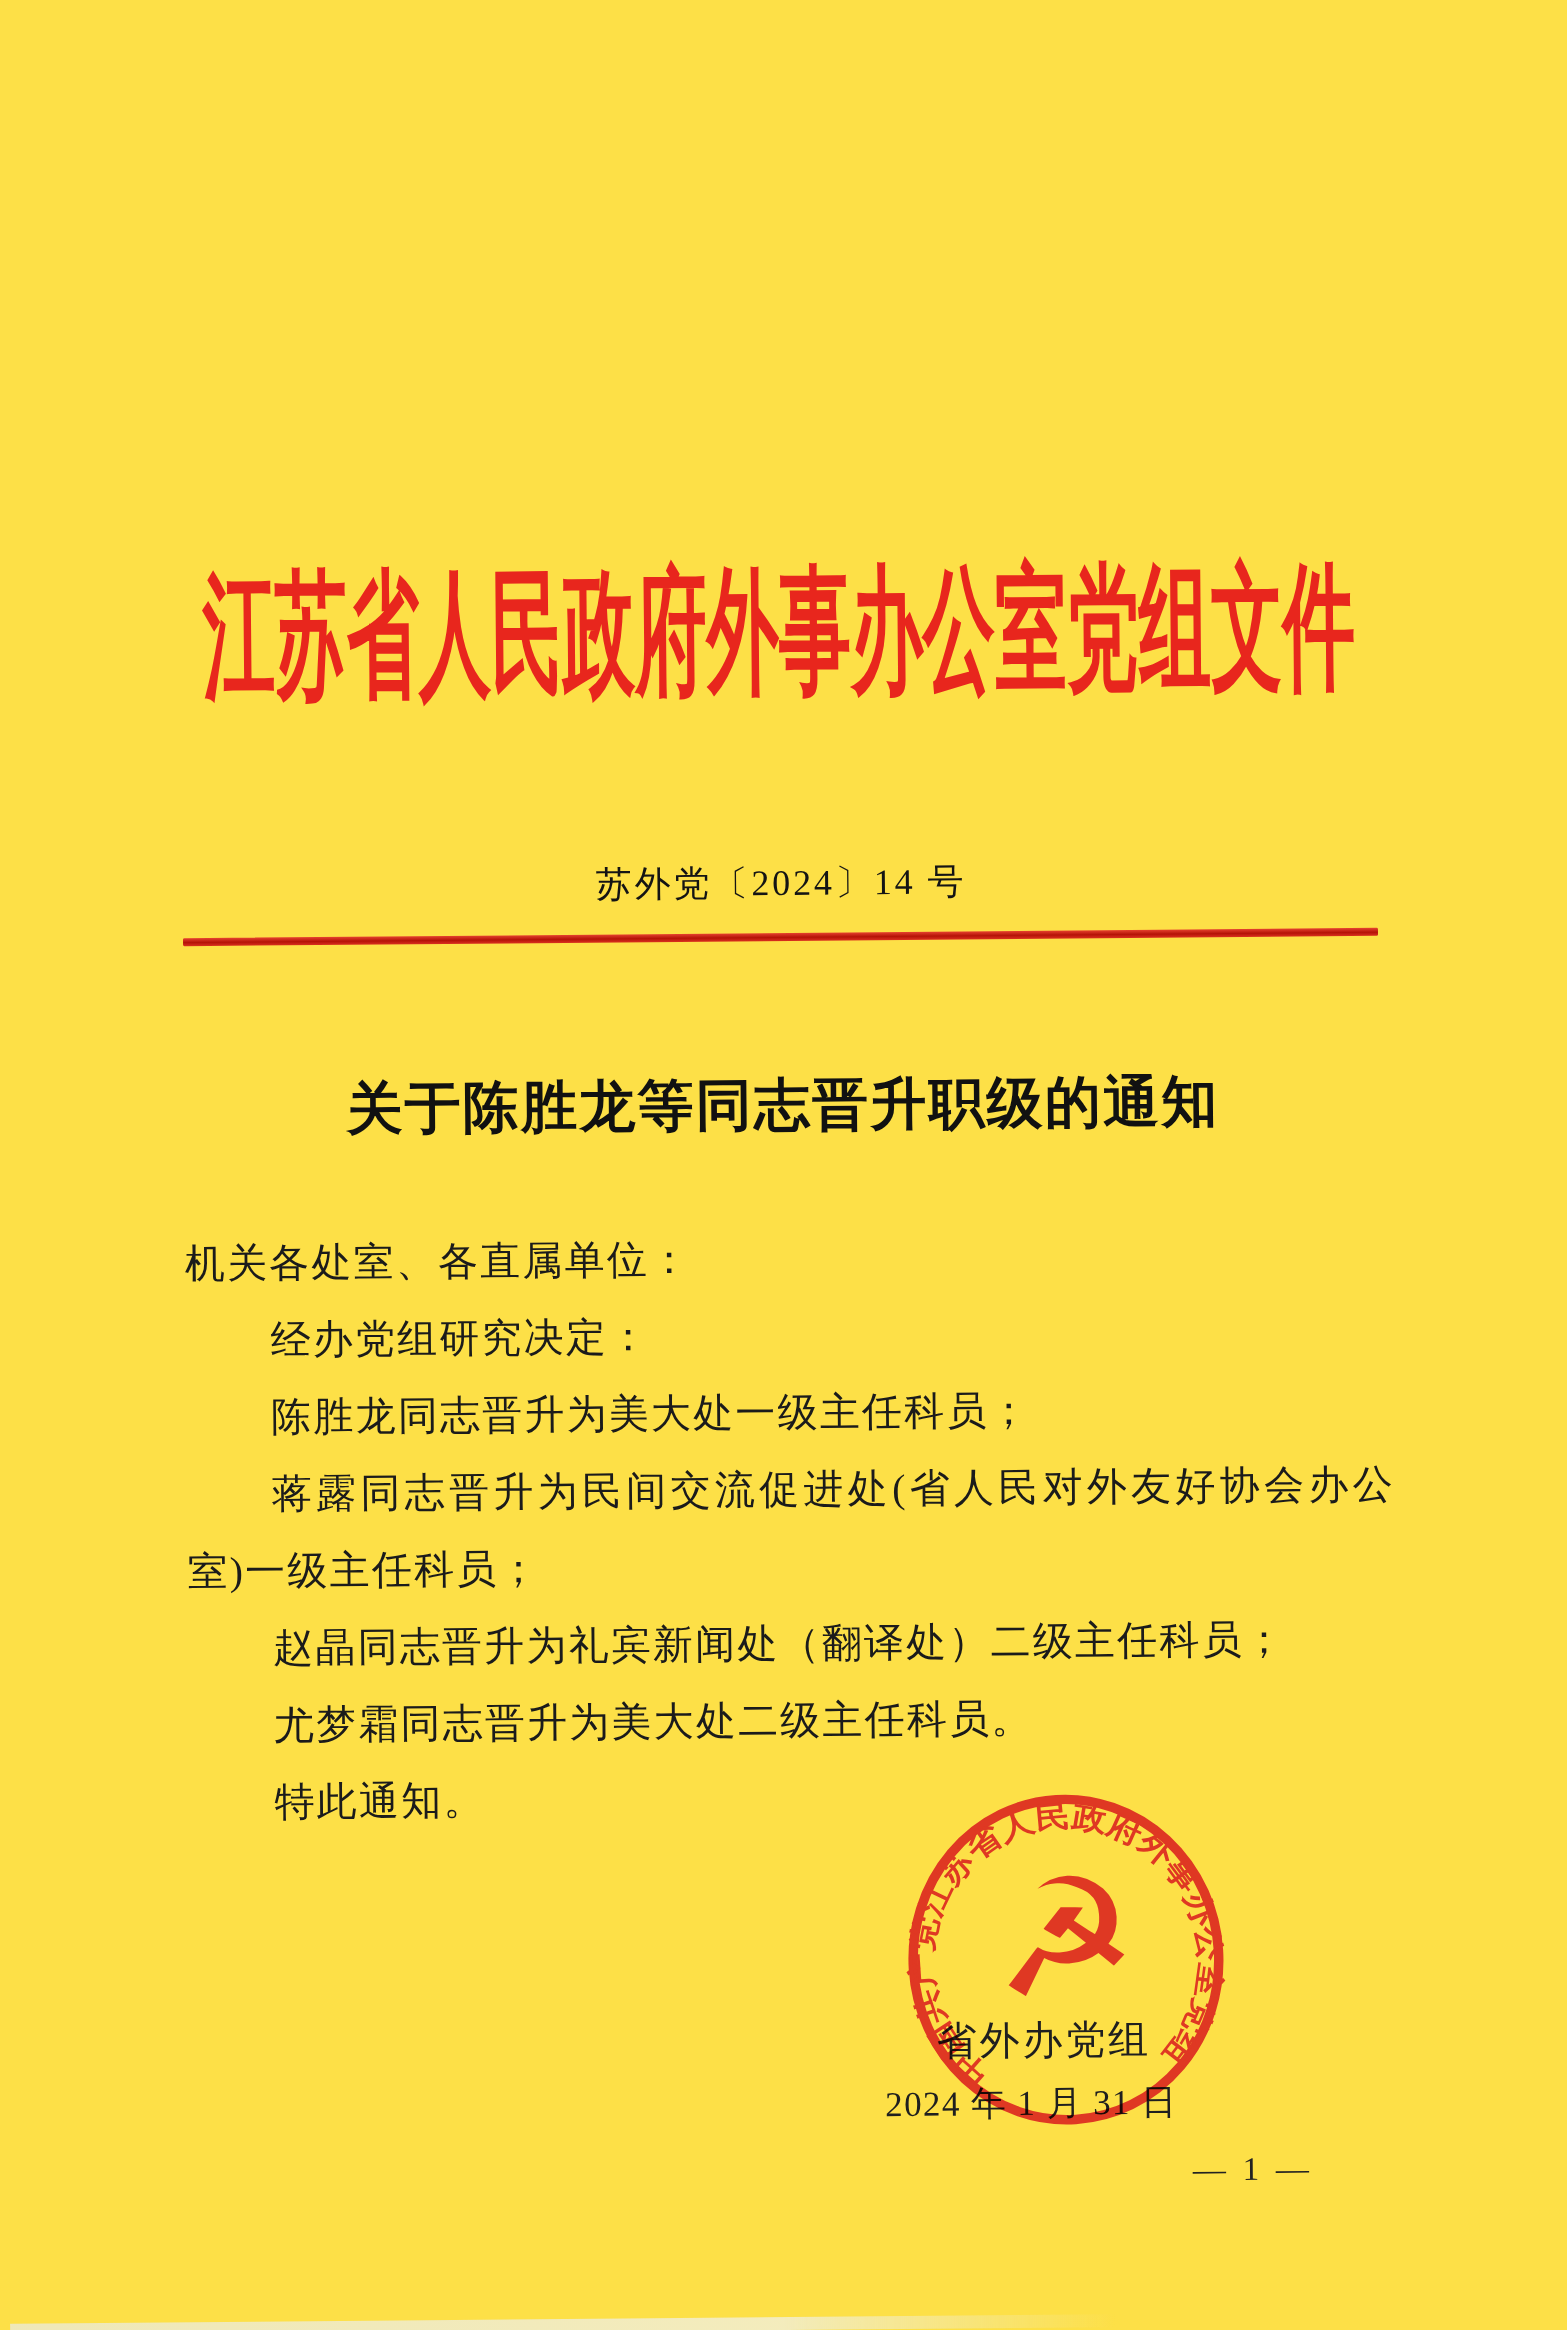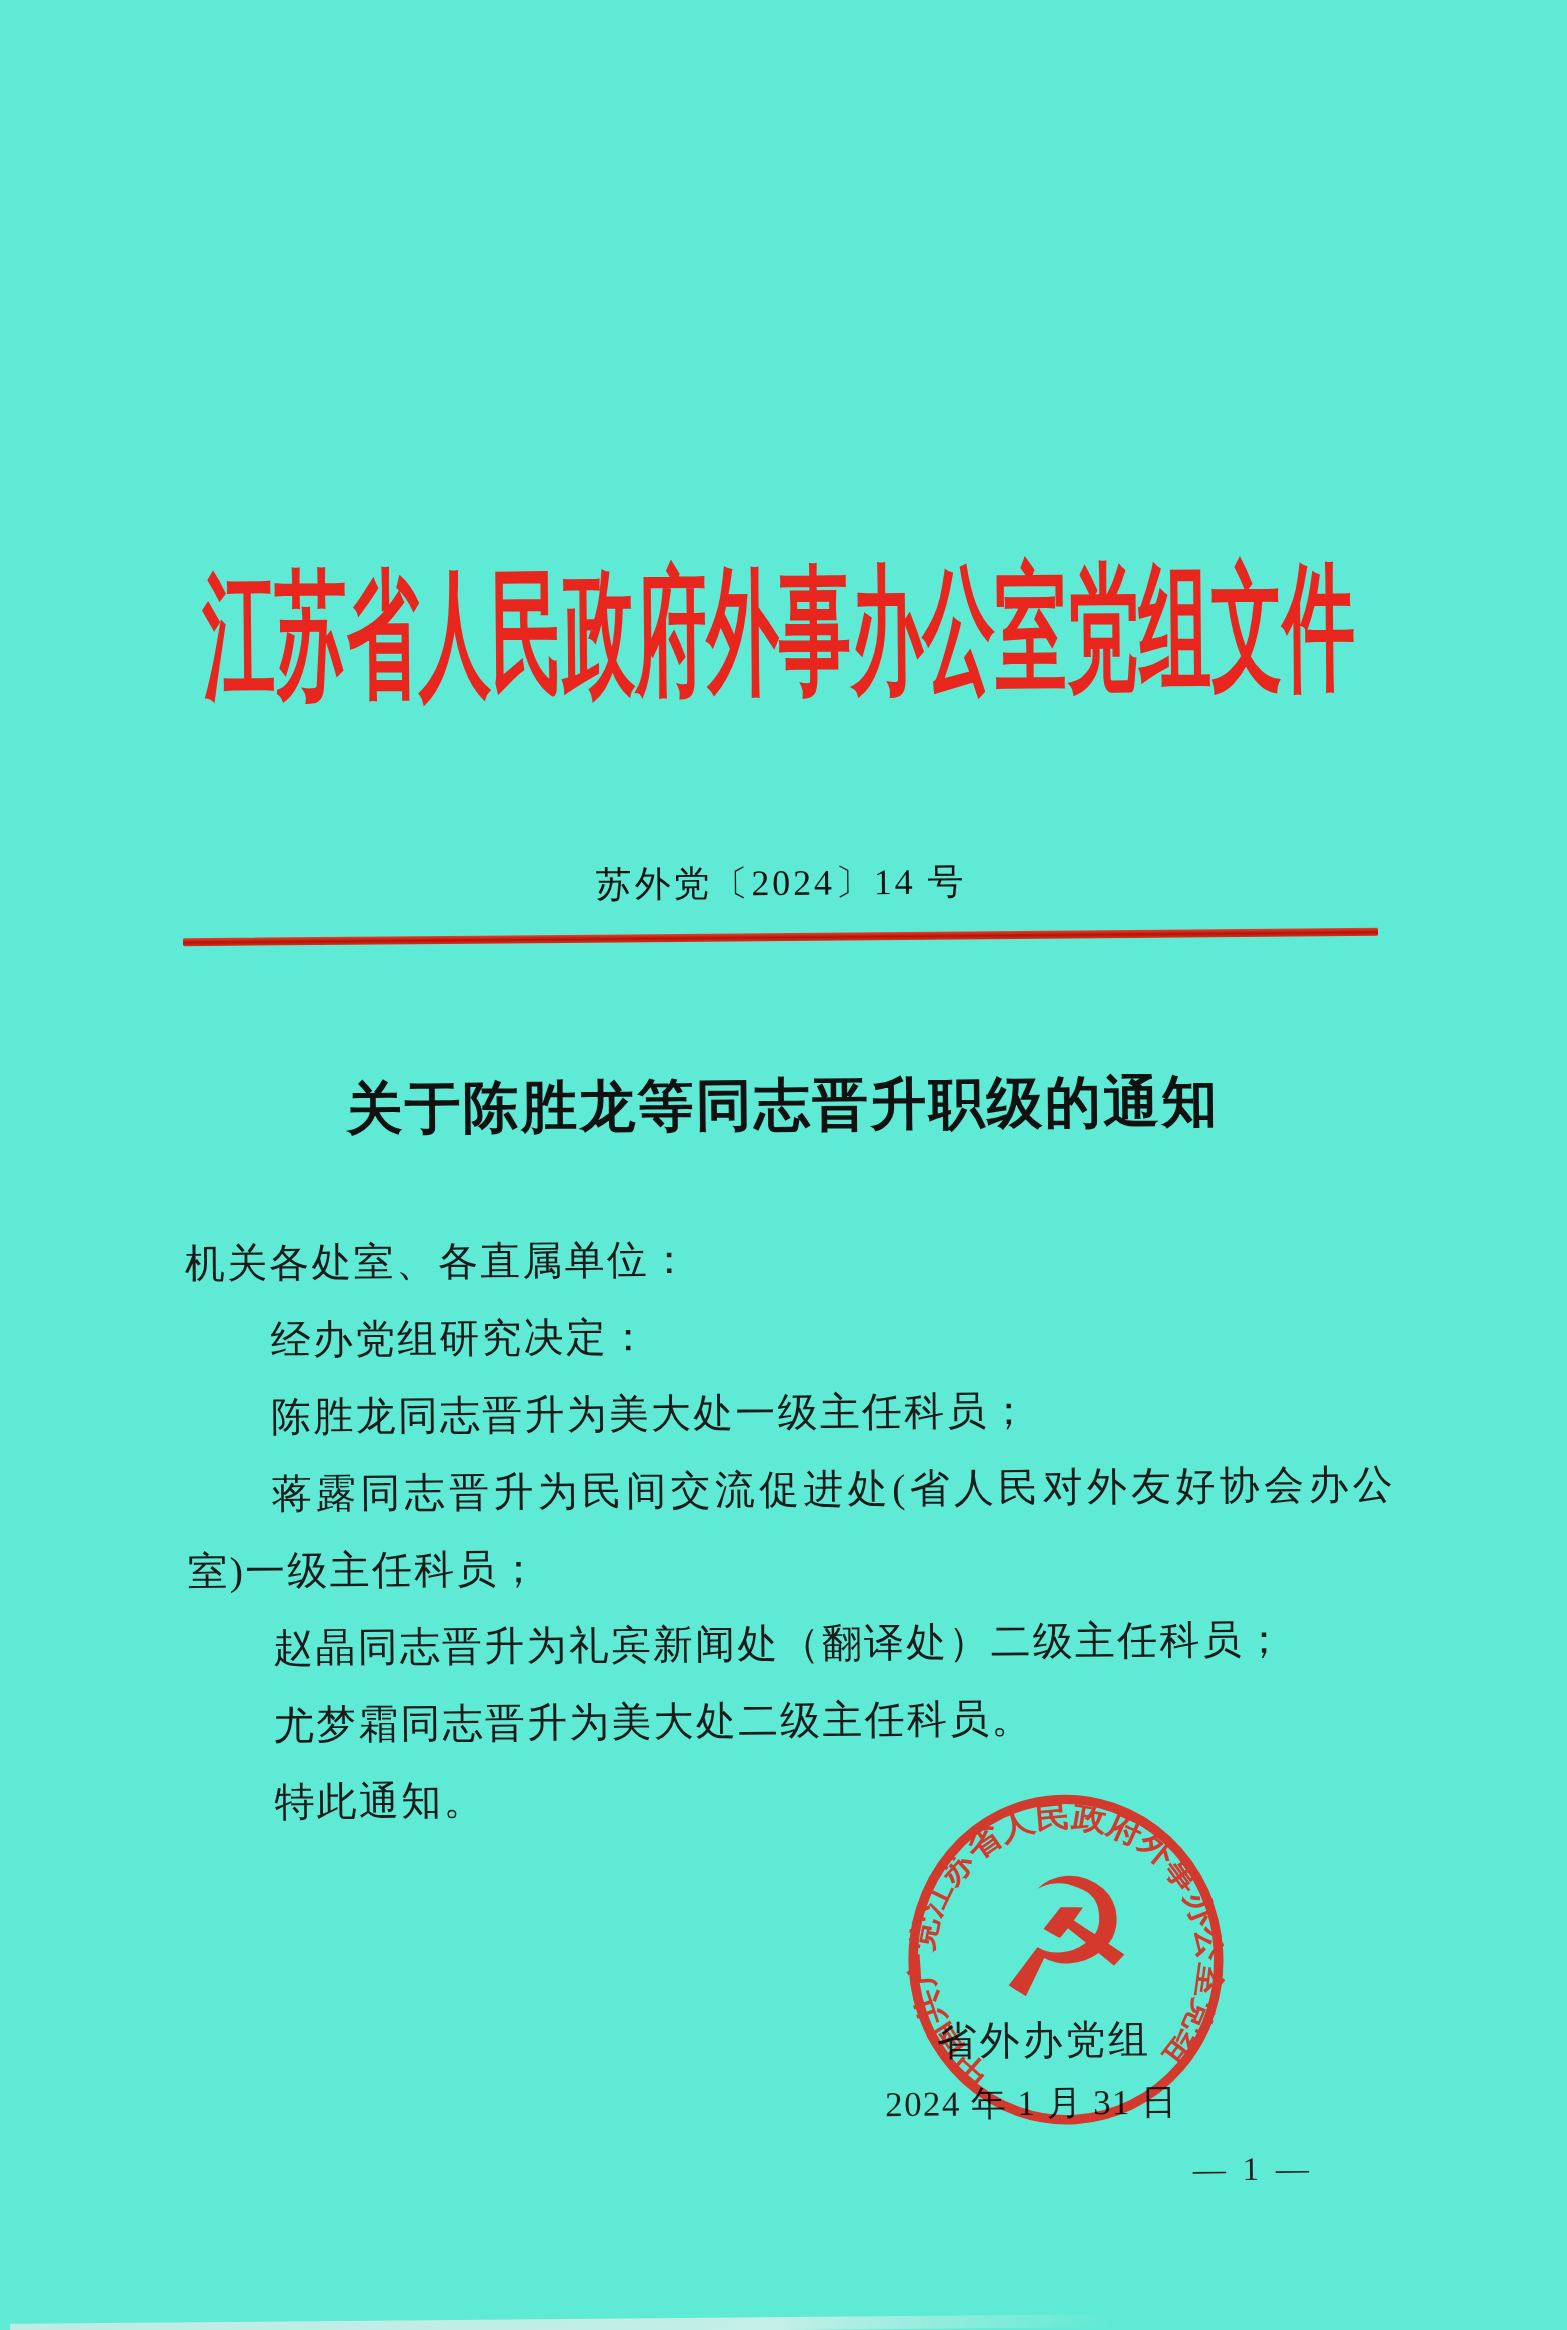--- a/index.html
+++ b/index.html
@@ -1,19 +1,19 @@
 <!DOCTYPE html>
 <html style="font-size:11.6px"><head>
 <meta charset="utf-8">
 <style>
   html,body{margin:0;padding:0;background:#ffffff;}
   .page{
     position:relative;
     width:1567px;height:2330px;
-    background:#5eead4;
+    background:#fde047;
     overflow:hidden;
     font-family:"Liberation Serif","DejaVu Serif",serif;
     color:#1d1d1d;
   }
   .sheet{
     position:absolute;inset:0;
     transform:rotate(-0.5deg);
     transform-origin:50% 50%;
   }
   .red-header{

